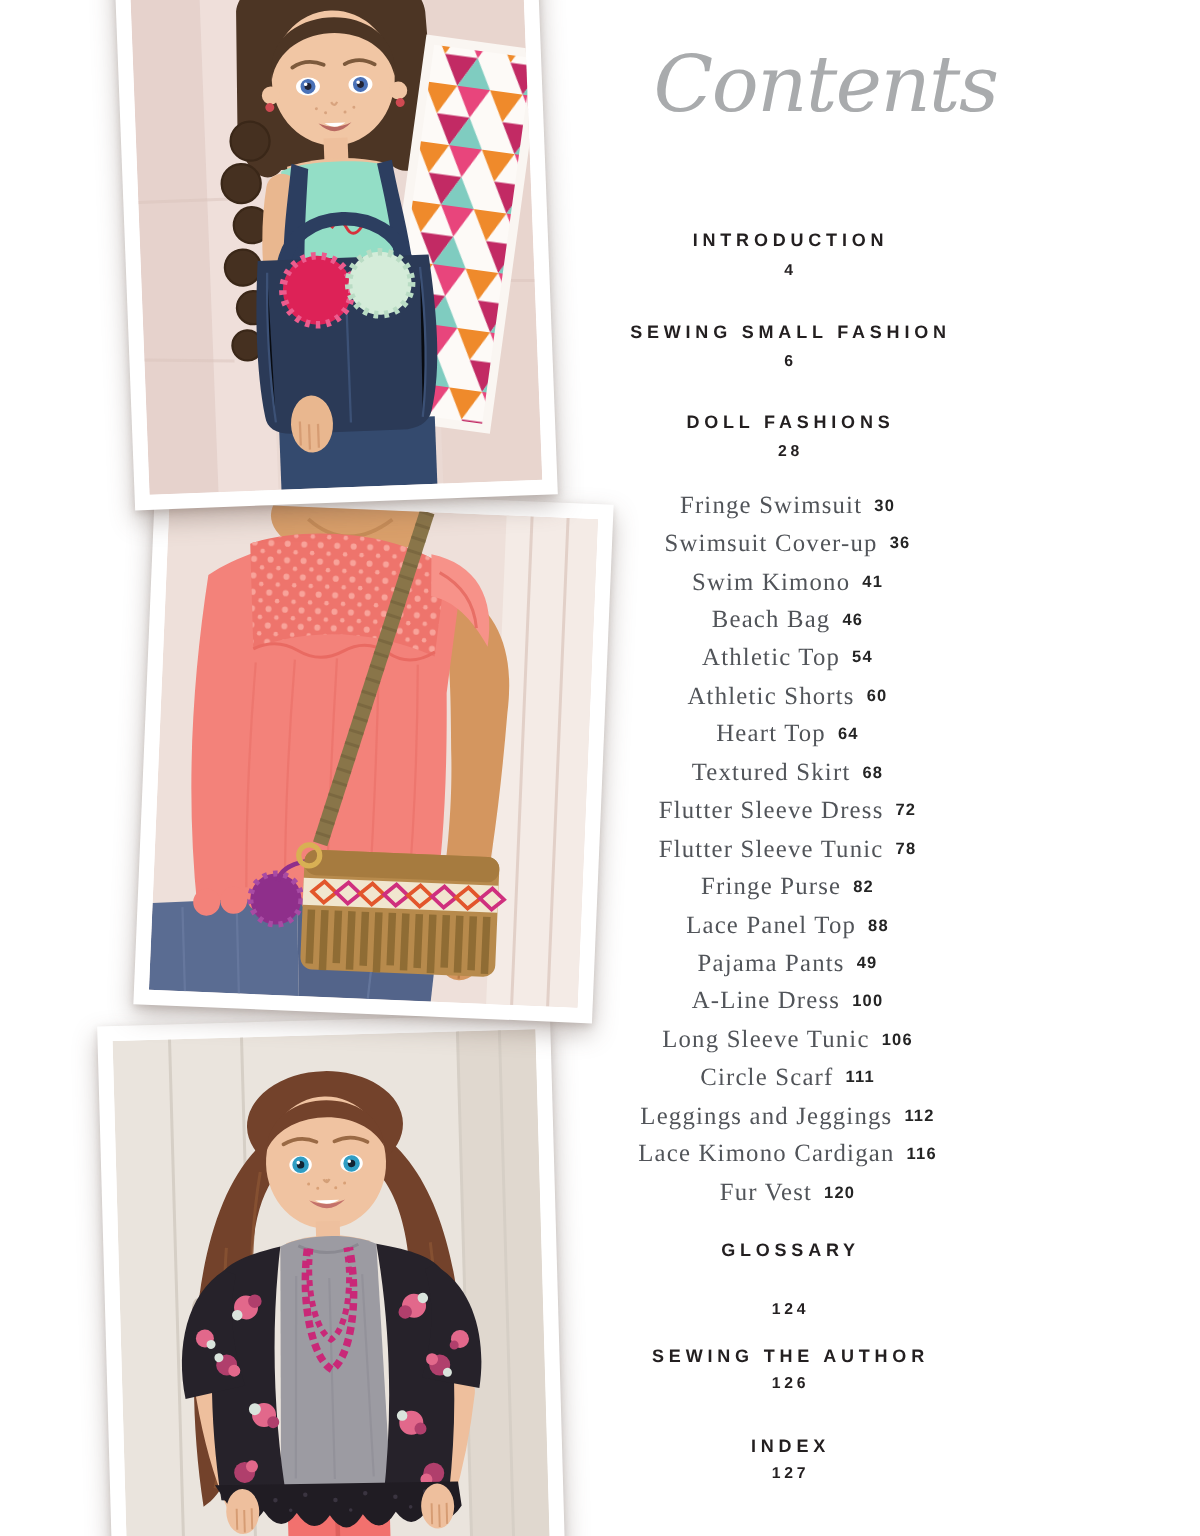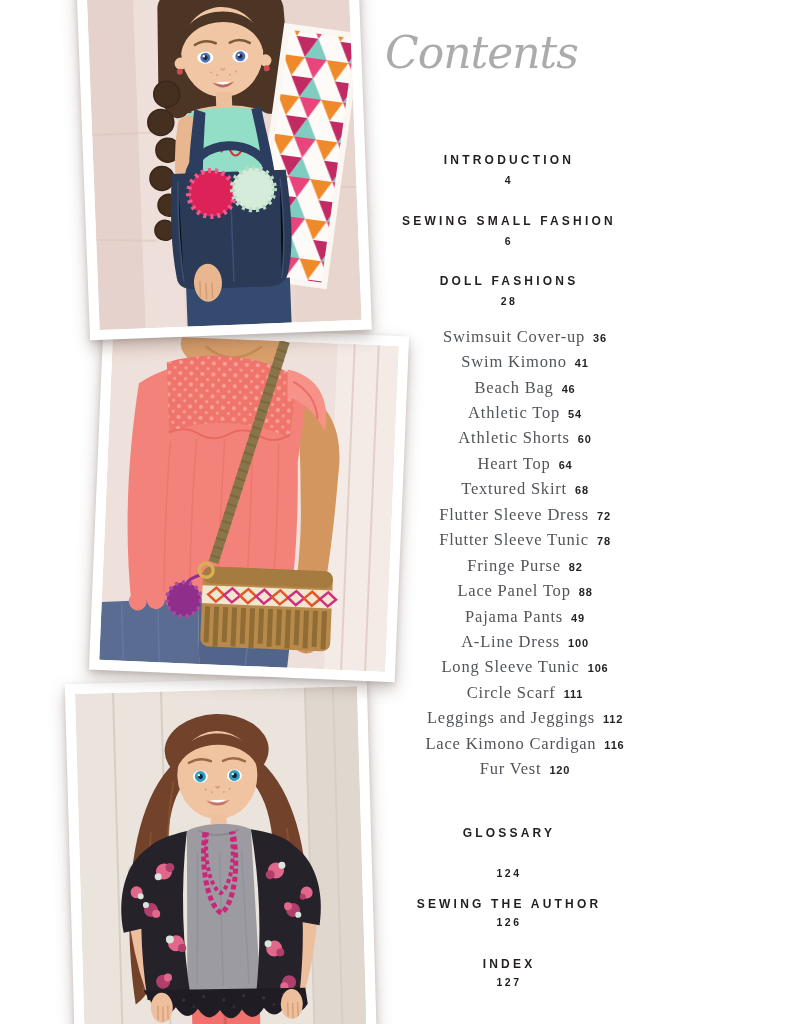--- a/index.html
+++ b/index.html
@@ -11,25 +11,25 @@
   .photo{
     position:absolute;background:#ffffff;padding:10px;
     box-shadow:0 7px 16px rgba(92,72,62,.35),0 2px 5px rgba(92,72,62,.18);
   }
   .photo svg{display:block;}
   #photo1{left:83px;top:-30px;transform:rotate(-2.2deg);z-index:3;}
   #photo2{left:96px;top:330px;transform:rotate(2.4deg);z-index:2;}
   #photo3{left:70px;top:680px;transform:rotate(-1.6deg);z-index:1;}
   
   .contents-heading{
-    position:absolute;left:385px;top:30px;width:280px;text-align:left;
-    font-family:"DejaVu Serif",serif;font-style:italic;font-size:44px;
+    position:absolute;left:385px;top:30px;width:280px;text-align:right;
+    font-family:"DejaVu Serif",serif;font-style:italic;font-size:52px;
     line-height:1.05;color:#a9abad;letter-spacing:-1px;z-index:5;
   }
-  .sec{position:absolute;left:374px;width:270px;text-align:center;color:#231f20;z-index:5;}
+  .sec{position:absolute;left:392px;width:270px;text-align:center;color:#231f20;z-index:5;}
   .sec-label{font-weight:700;font-size:12px;letter-spacing:3.2px;white-space:nowrap;}
   .sec-num{font-weight:700;font-size:10.5px;letter-spacing:2.5px;}
   #sec-intro{top:153px;}   #sec-intro .sec-num{margin-top:7px;}
   #sec-sewing{top:214px;}  #sec-sewing .sec-num{margin-top:7px;}
   #sec-doll{top:274px;}    #sec-doll .sec-num{margin-top:7px;}
   #sec-glossary{top:826px;} #sec-glossary .sec-num{margin-top:27px;}
   #sec-about{top:897px;}    #sec-about .sec-num{margin-top:5px;}
   #sec-index{top:957px;}    #sec-index .sec-num{margin-top:5px;}
   .items{position:absolute;left:380px;top:324px;width:290px;z-index:5;}
   .item{height:25.45px;display:flex;align-items:center;justify-content:center;}
@@ -410,20 +410,24 @@
       <div class="sec-label">SEWING SMALL FASHION</div>
       <div class="sec-num">6</div>
     </div>
     <div class="sec" id="sec-doll">
       <div class="sec-label">DOLL FASHIONS</div>
       <div class="sec-num">28</div>
     </div>
 
     <div class="items">
       <div class="item">
+          <span class="item-label">Fringe Swimsuit</span>
+          <span class="item-num">30</span>
+        </div>
+      <div class="item">
           <span class="item-label">Swimsuit Cover-up</span>
           <span class="item-num">36</span>
         </div>
       <div class="item">
           <span class="item-label">Swim Kimono</span>
           <span class="item-num">41</span>
         </div>
       <div class="item">
           <span class="item-label">Beach Bag</span>
           <span class="item-num">46</span>

